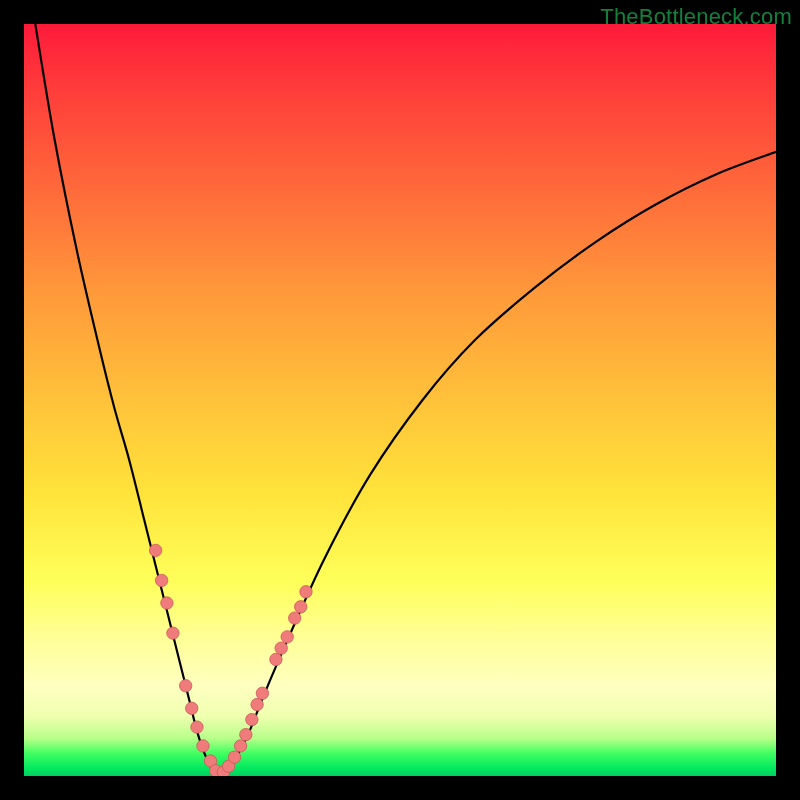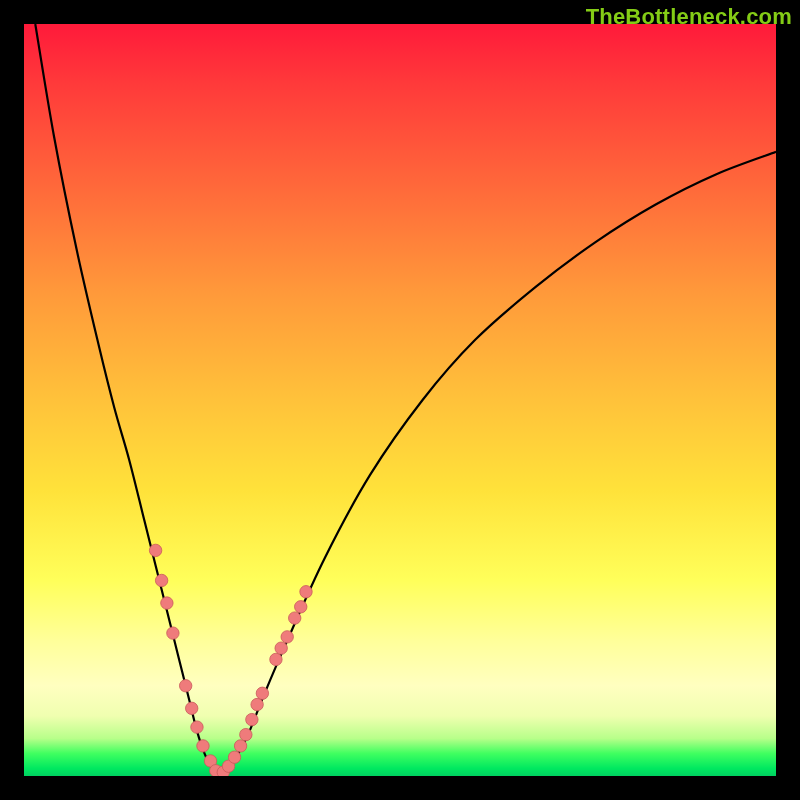--- a/index.html
+++ b/index.html
@@ -32,22 +32,22 @@
       #40ff60 97%,
       #00e860 99%,
       #00d060 100%
     );
   }
   .watermark {
     position: absolute;
     top: 4px;
     right: 8px;
     font-size: 22px;
-    font-weight: 700;
-    color: #84cc16;
+    font-weight: 400;
+    color: #15803d;
     letter-spacing: 0.2px;
     user-select: none;
   }
   svg.curve {
     position: absolute;
     left: 24px;
     top: 24px;
     width: 752px;
     height: 752px;
     pointer-events: none;

